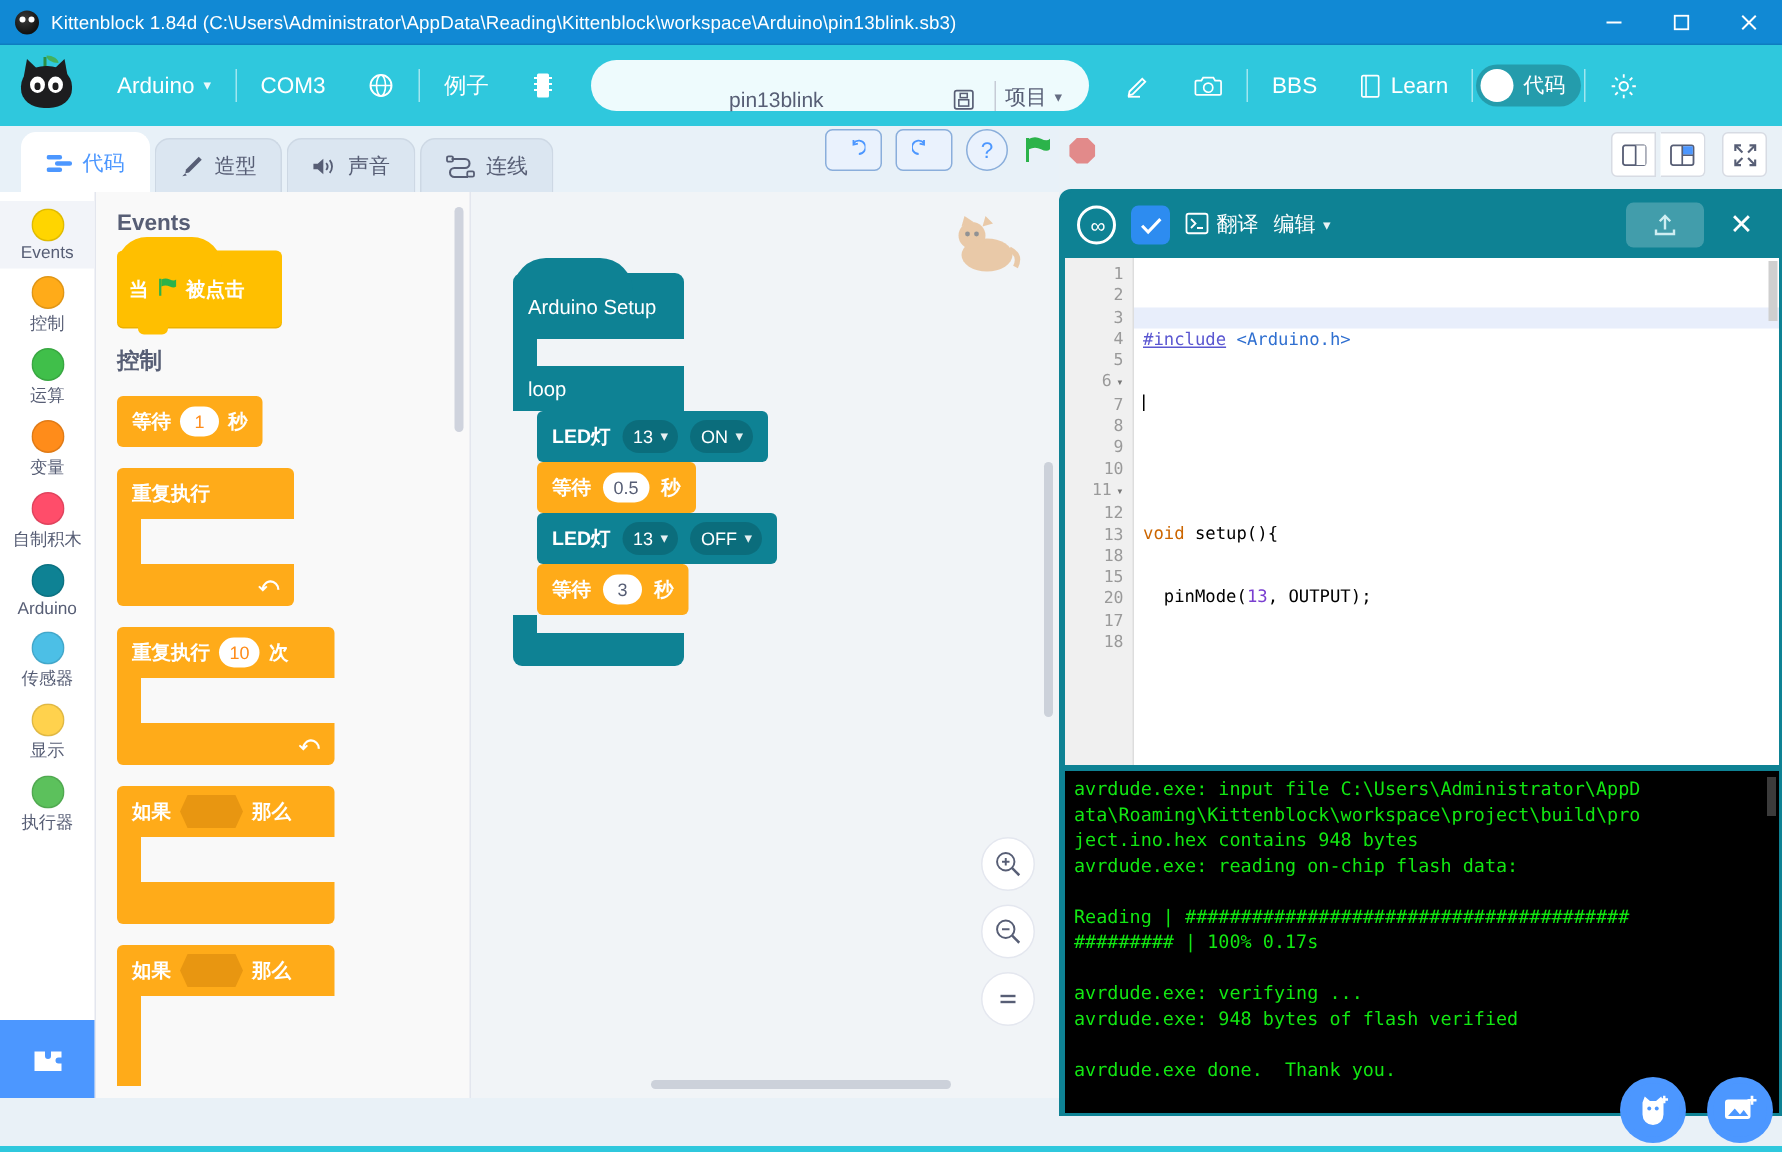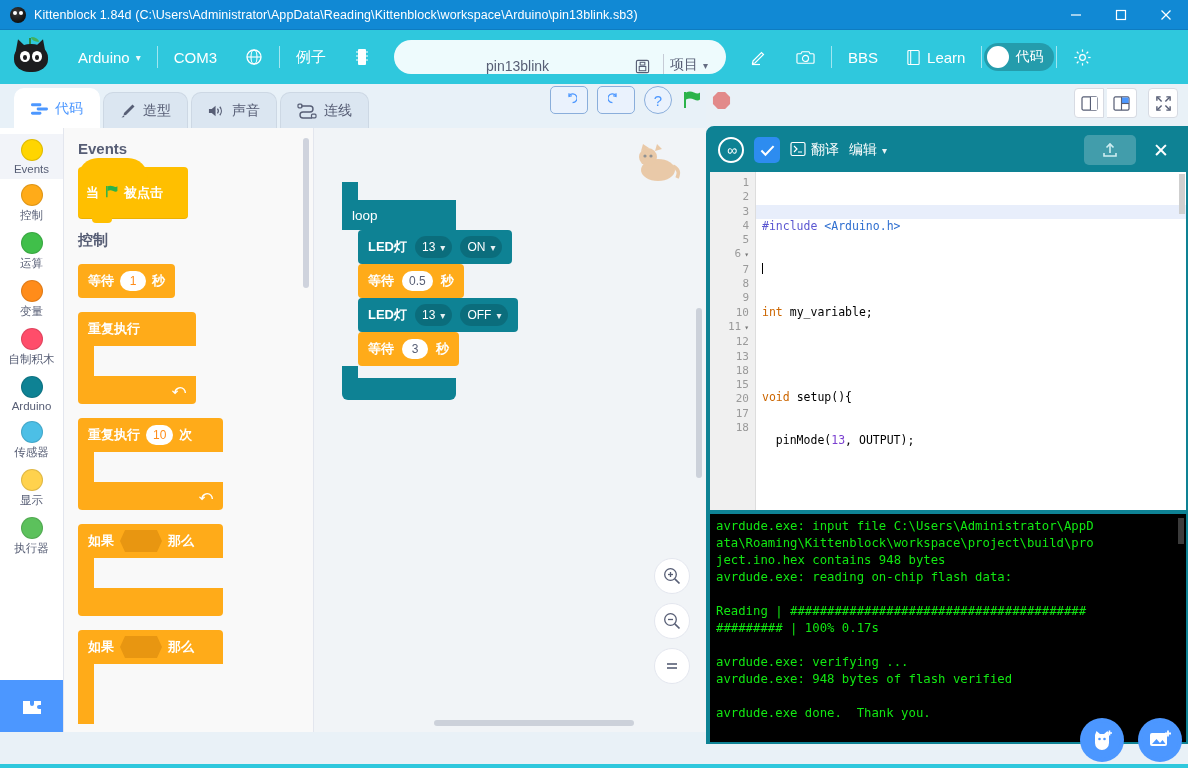--- a/index.html
+++ b/index.html
@@ -295,21 +295,21 @@
     width: 46px; background: #f0f0f0; color: #9a9a9a; font-family: "DejaVu Sans Mono", monospace;
     font-size: 11px; text-align: right; padding: 4px 6px 0 0; line-height: 14.3px;
     border-right: 1px solid #ddd; position: relative;
   }
   .code {
     flex: 1; font-family: "DejaVu Sans Mono", monospace; font-size: 11.5px; line-height: 14.3px;
     padding: 4px 0 0 6px; white-space: pre; color: #000; position: relative;
   }
   .code .hl-line { position: absolute; left: 0; right: 0; height: 14.3px; background: #e8eefb; }
   .kw { color: #cc6600; }
-  .pp { color: #5b57d1; }
+  .pp { color: #5b57d1; text-decoration: underline; }
   .str { color: #2f6fd0; }
   .num { color: #7a3fd0; }
   .cursor { display: inline-block; width: 1px; height: 11px; background: #000; vertical-align: -1px; }
   .ed-scroll { position: absolute; right: 1px; top: 2px; width: 6px; height: 40px; background: #cfcfcf; }
 
   .console {
     position: absolute; left: 2px; top: 386px; width: 476px; height: 228px; background: #000;
     color: #12e712; font-family: "DejaVu Sans Mono", monospace; font-size: 12.3px;
     line-height: 17px; padding: 4px 6px; white-space: pre; overflow: hidden;
   }
@@ -680,20 +680,23 @@
         <ellipse cx="26" cy="28" rx="17" ry="11" fill="#e3a05b"></ellipse>
         <circle cx="16" cy="15" r="9" fill="#e3a05b"></circle>
         <path d="M9 9 l2 -7 l6 4z M23 9 l2 -7 l5 5z" fill="#e3a05b"></path>
         <circle cx="13" cy="14" r="1.6" fill="#333"></circle>
           <circle cx="19" cy="14" r="1.6" fill="#333"></circle>
         <path d="M41 24 q8 4 4 12" stroke="#e3a05b" stroke-width="3.5" fill="none"></path>
       </svg>
     </div>
 
     <div class="ar-block">
+      <div class="ar-hat">
+        <span>Arduino Setup</span>
+      </div>
       <div class="ar-arm" style="height:18px"></div>
       <div class="ar-seg">
         <span>loop</span>
       </div>
 
       <div class="ar-body">
         <div class="ar-row teal">
           <span>LED灯</span>
           <span class="ar-drop">
             <span>13</span>
@@ -813,21 +816,20 @@
           <div>18</div>
           <div>15</div>
           <div>20</div>
           <div>17</div>
           <div>18</div>
         </div>
       <div class="code">
         <div class="hl-line" style="top:32.6px"></div>
         <div style="position:relative"><span class="pp">#include</span> <span class="str">&lt;Arduino.h&gt;</span></div>
         <div style="position:relative"><span class="cursor"></span></div>
-        <div><span class="kw">int</span> my_variable;</div>
         <div>&nbsp;</div>
         <div><span class="kw">void</span> setup(){</div>
         <div>  pinMode(<span class="num">13</span>, OUTPUT);</div>
         <div>&nbsp;</div>
         
         
         
         
         
         

